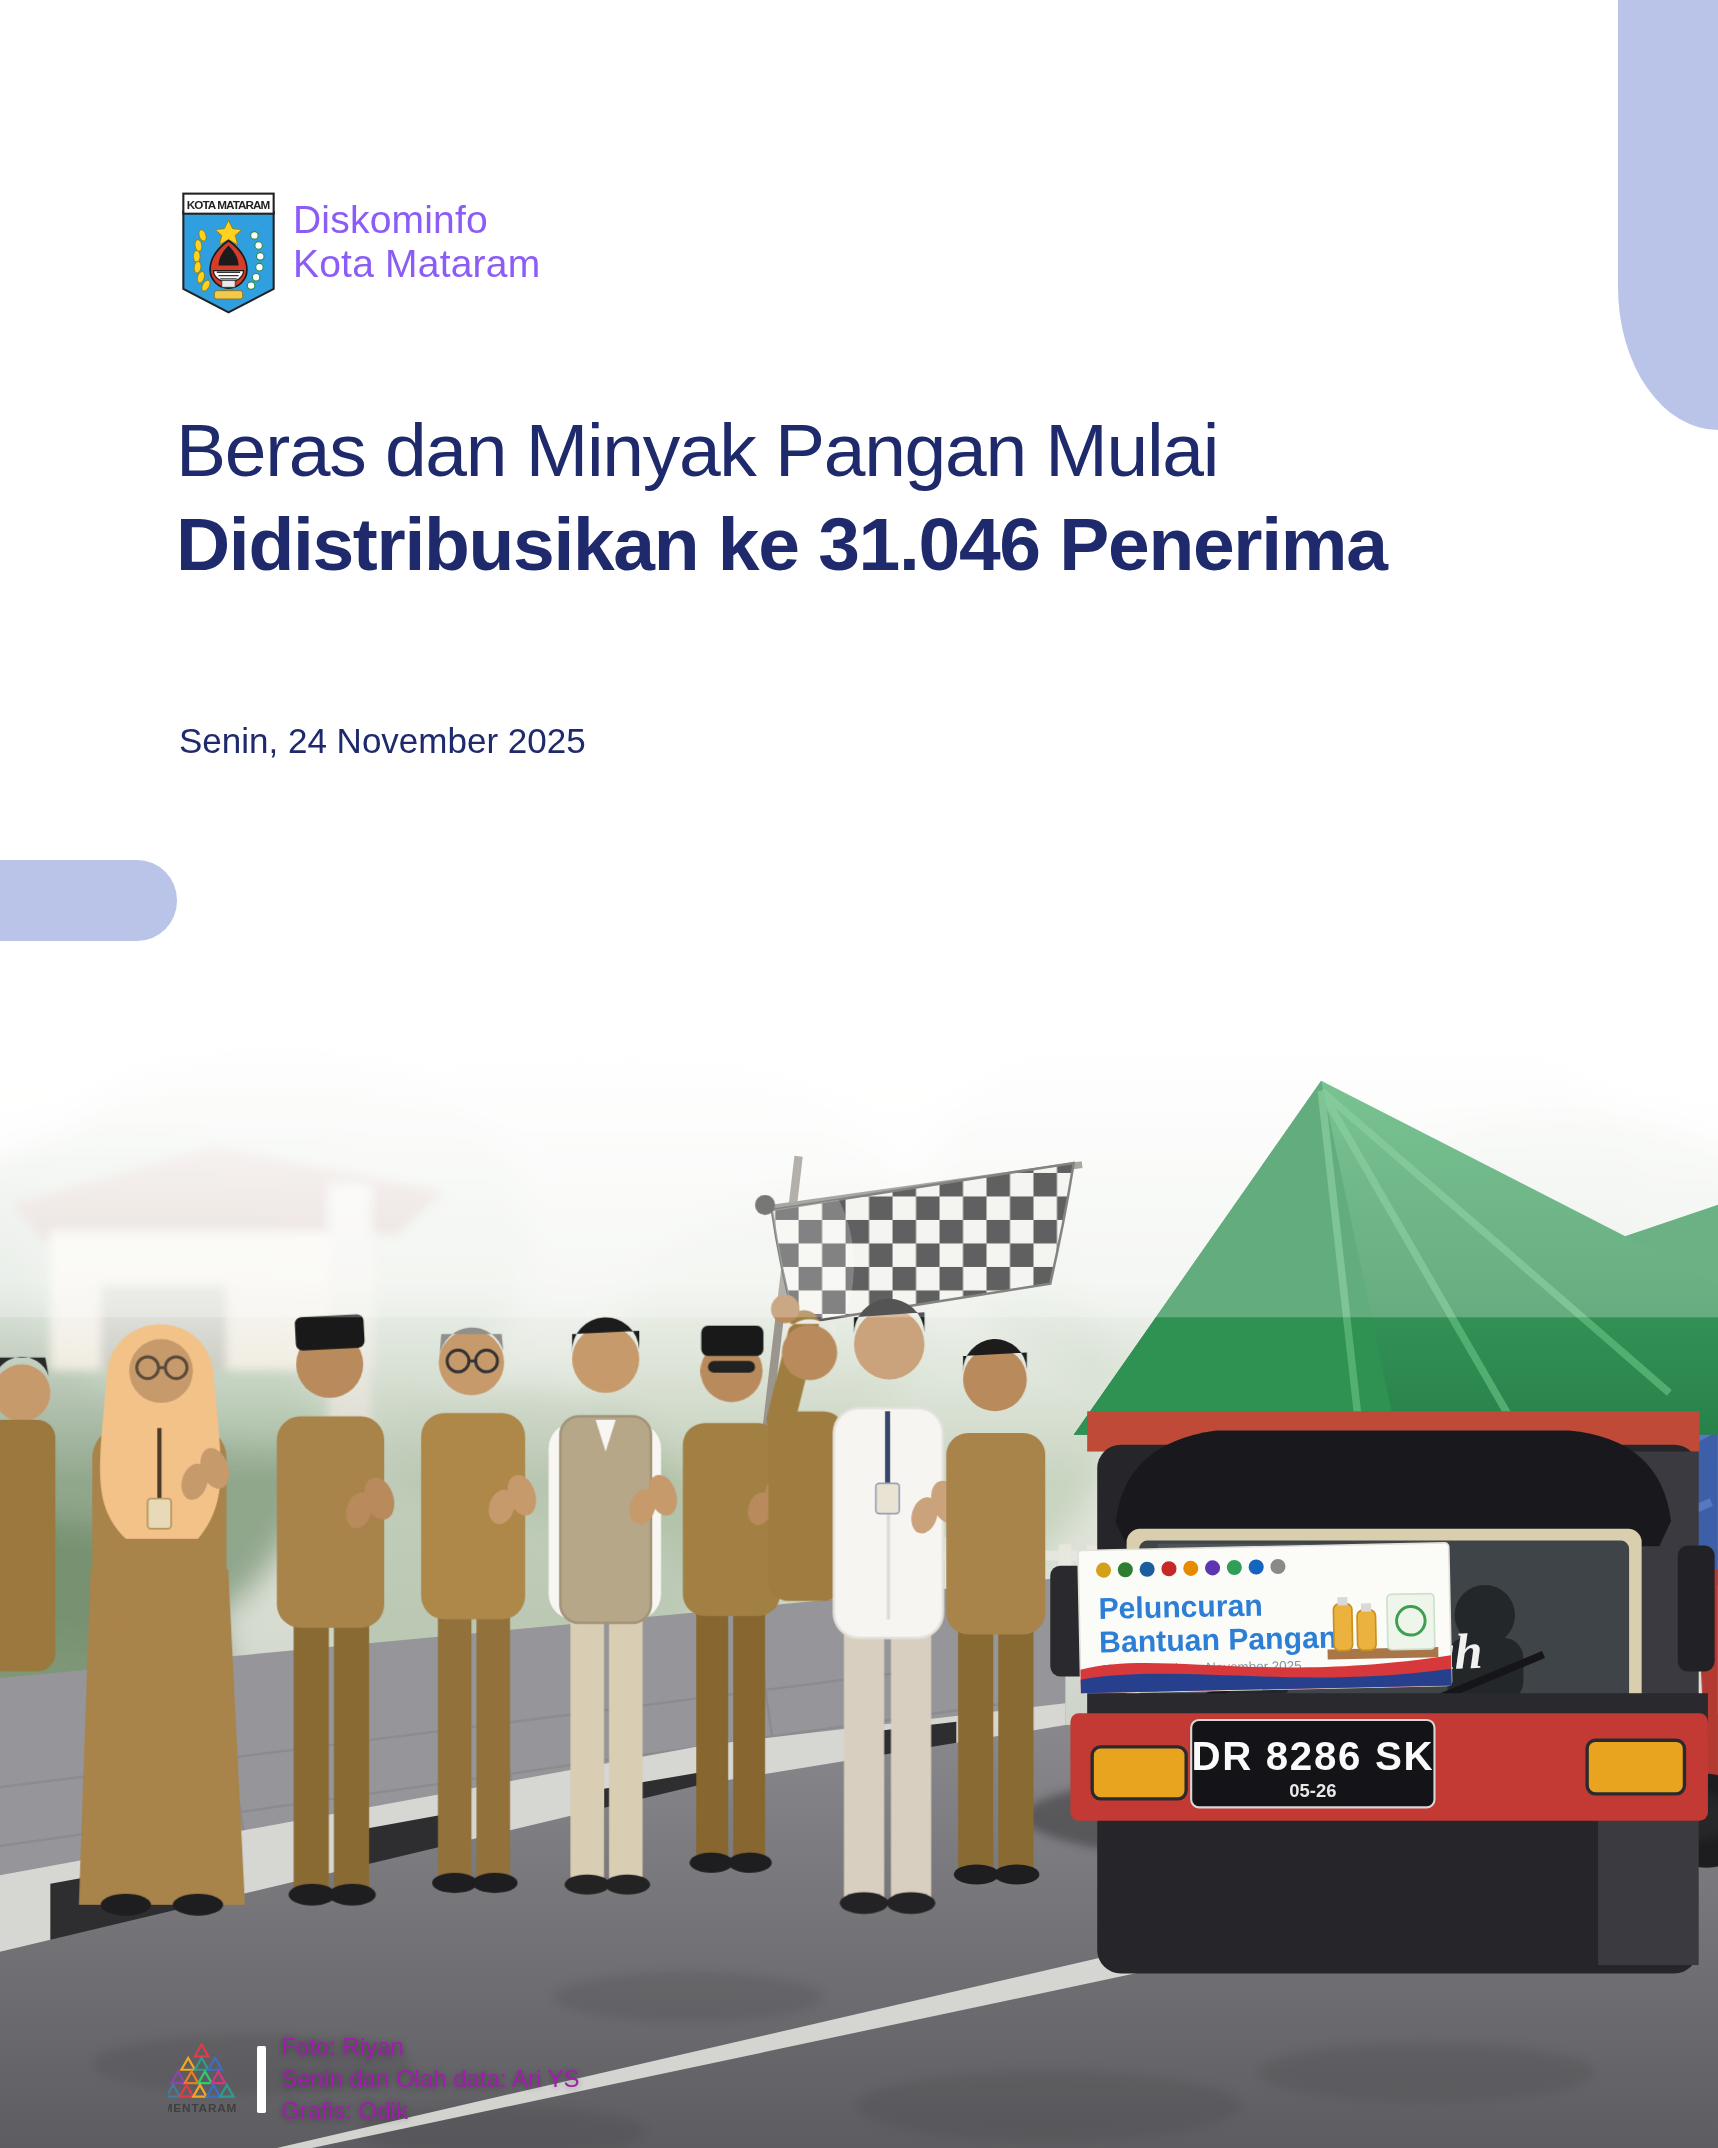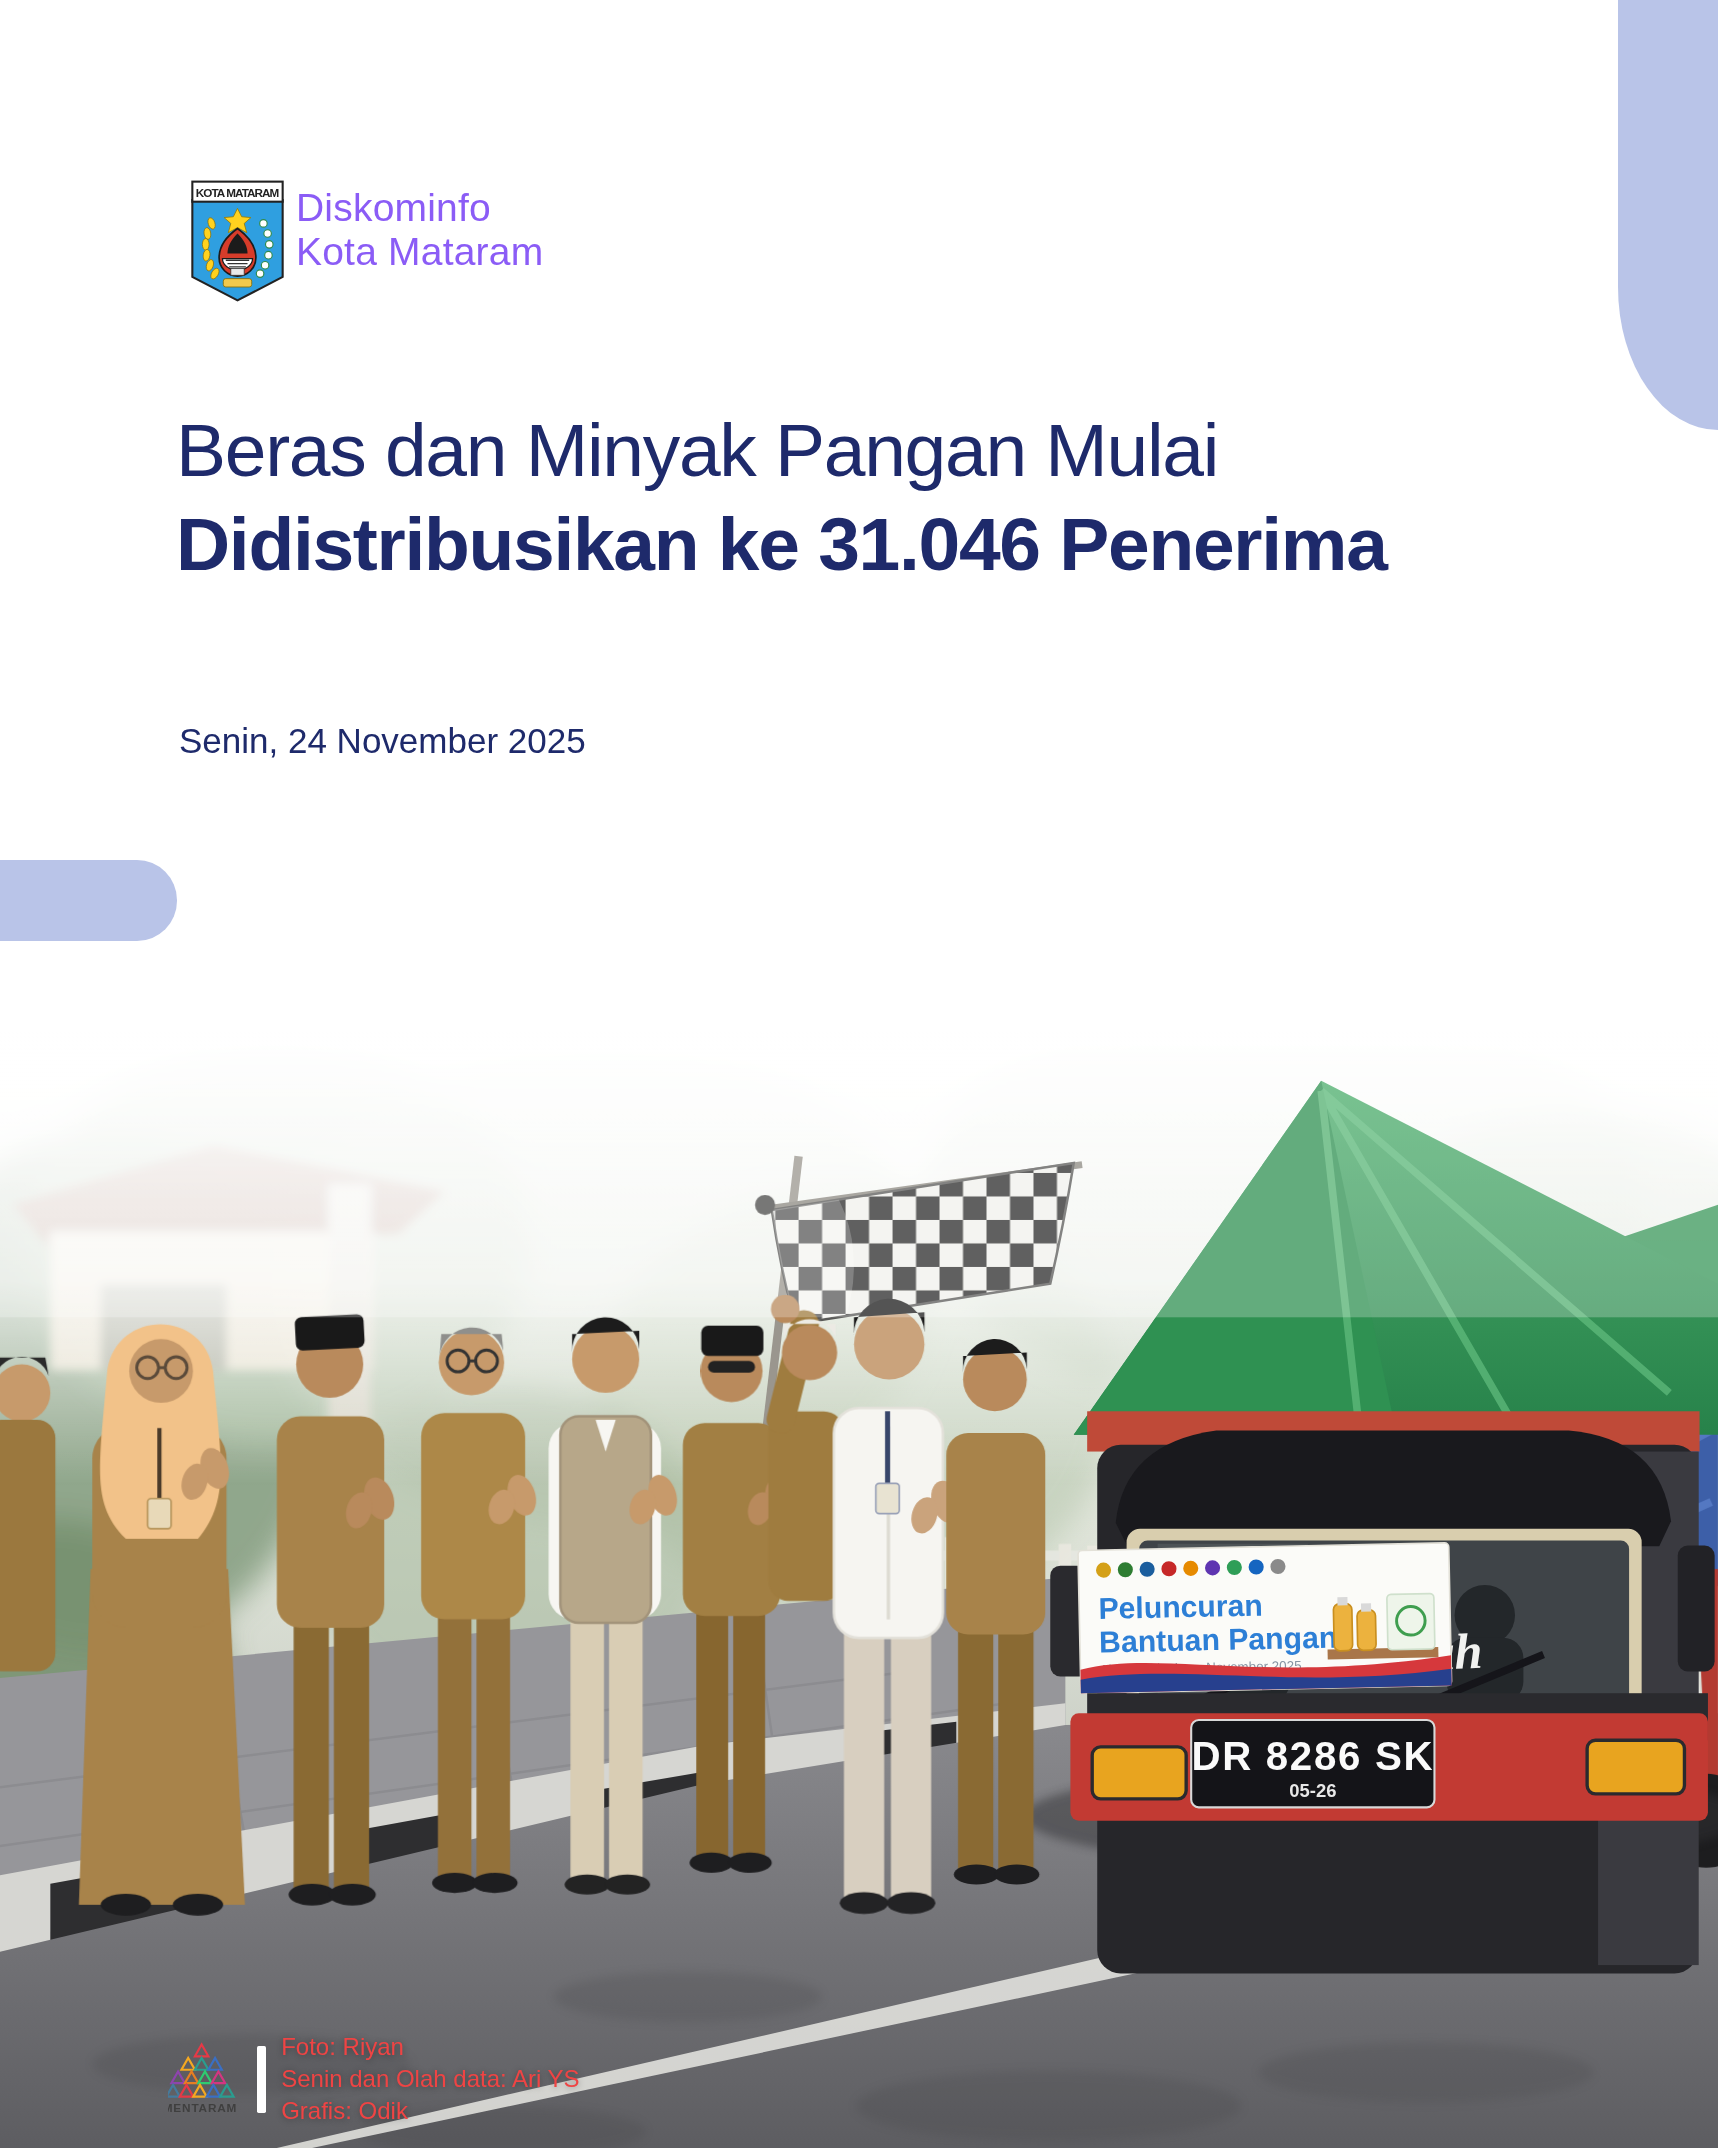--- a/index.html
+++ b/index.html
@@ -4,39 +4,39 @@
 <style>
   html,body{margin:0;padding:0;background:#ffffff;}
   .poster{position:relative;width:1718px;height:2148px;background:#ffffff;overflow:hidden;
           font-family:"Liberation Sans",sans-serif;}
   
   .deco-top-right{position:absolute;right:0;top:0;width:100px;height:430px;background:#b9c4e8;
                   border-bottom-left-radius:100px 143px;}
   .deco-left-pill{position:absolute;left:0;top:860px;width:177px;height:81px;background:#b9c4e8;
                   border-top-right-radius:40px;border-bottom-right-radius:40px;}
   
-  .brand{position:absolute;left:180px;top:178px;display:flex;align-items:flex-start;gap:10px;margin-left:9px;}
+  .brand{position:absolute;left:180px;top:190px;display:flex;align-items:flex-start;gap:16px;}
   .brand-logo{width:97px;height:126px;flex:0 0 auto;}
   .brand-text{margin-top:8.4px;color:#8b5cf6;font-size:39px;line-height:44px;font-weight:500;
               letter-spacing:0.2px;}
   
   .headline{position:absolute;left:176px;top:403px;color:#1e2a6b;font-size:75px;line-height:94px;
             letter-spacing:-1.3px;}
   .headline .l1{font-weight:400;}
   .headline .l2,.headline .l3{font-weight:700;}
   
   .date{position:absolute;left:179px;top:721px;color:#1e2a6b;font-size:35px;font-weight:400;}
   
   .photo{position:absolute;left:0;top:1032px;width:1718px;height:1116px;}
   .photo svg{display:block;}
   
   .credits{position:absolute;left:168px;top:2031px;display:flex;align-items:center;gap:15px;}
   .credits .mark{width:74px;height:76px;flex:0 0 auto;}
   .credits .bar{width:9.2px;height:67px;background:#ffffff;border-radius:1.7px;}
-  .credits .lines{color:#ef4444;font-size:24px;line-height:32px;font-weight:400;
+  .credits .lines{color:#a21caf;font-size:24px;line-height:32px;font-weight:400;
                   text-shadow:0 0.8px 6.7px rgba(0,0,0,.35);}
 </style>
 </head>
 <body>
 
 <div class="poster">
 
   <div class="deco-top-right"></div>
   <div class="deco-left-pill"></div>
 

